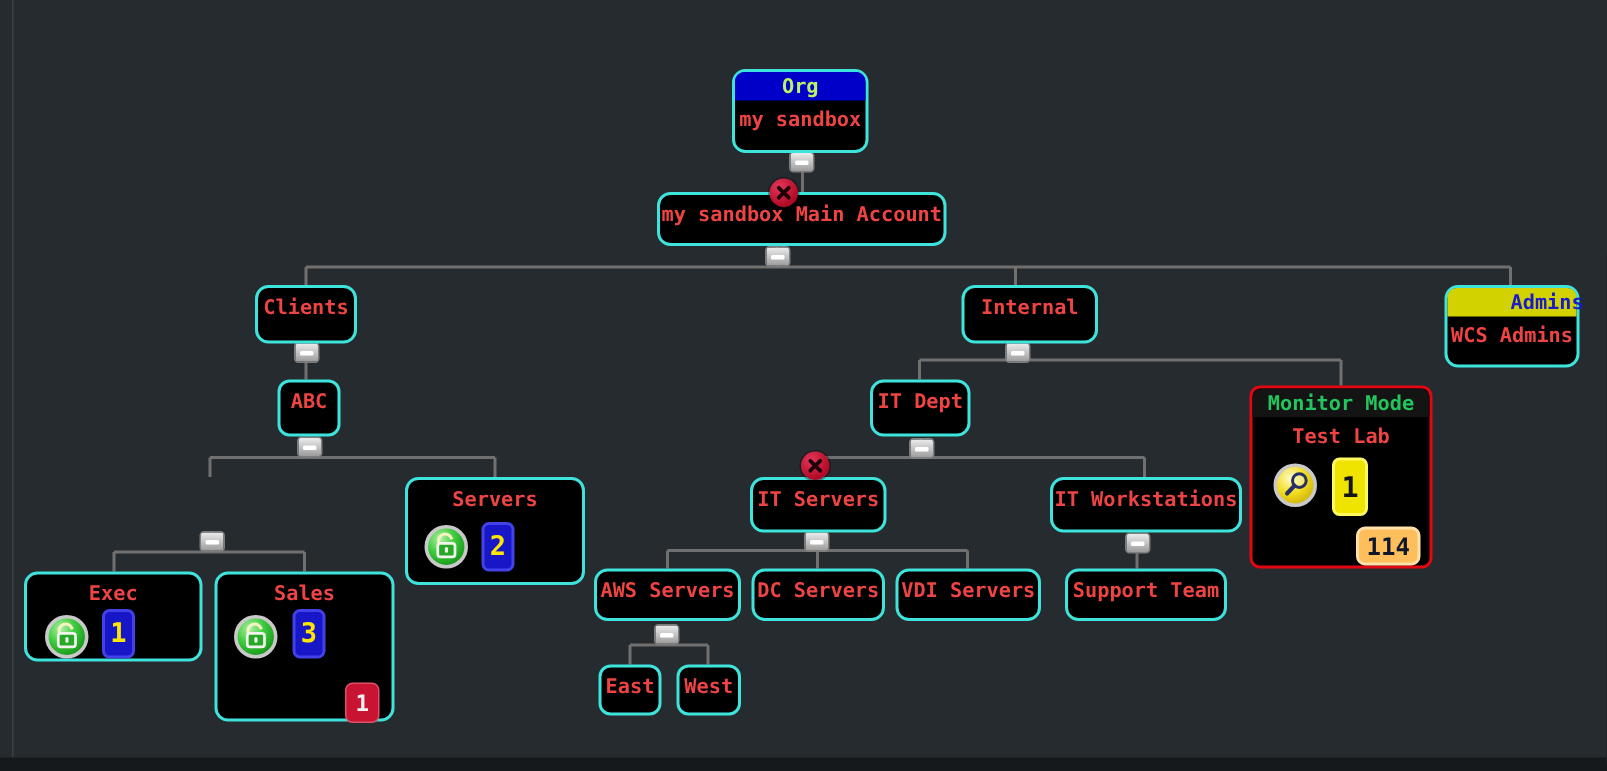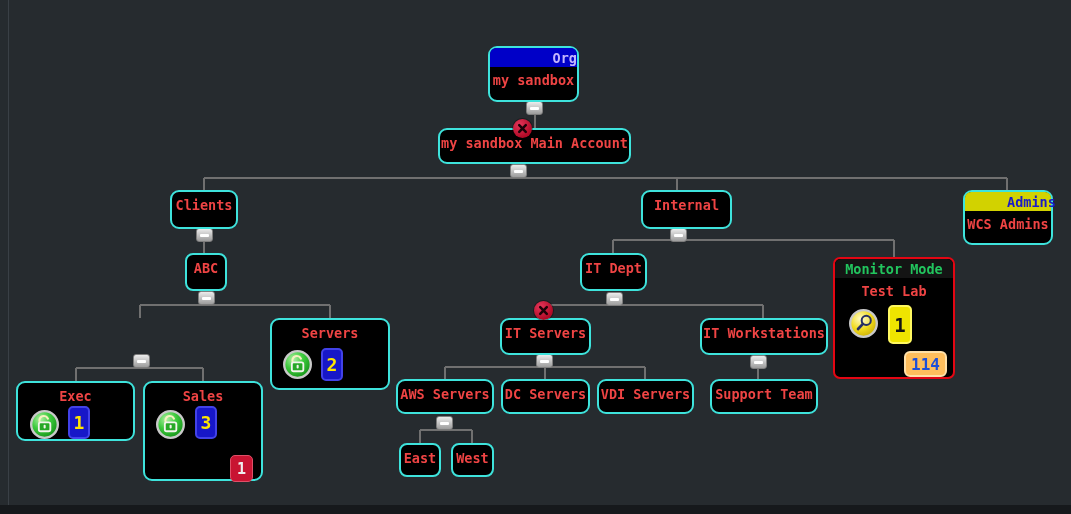--- a/index.html
+++ b/index.html
@@ -21,21 +21,21 @@
   }
   .node.monitor{border-color:#e30613;border-radius:7px;}
   .nlabel{
     font-weight:bold;font-size:13.5px;padding-top:5px;white-space:nowrap;
     color:#ef4444;
   }
   .hdr{
     font-weight:bold;font-size:13.5px;border-radius:6px 6px 0 0;
     padding:2px 0 1px 0;white-space:nowrap;
   }
-  .org-hdr{background:#0000c8;color:#c4b5fd;text-align:right;}
+  .org-hdr{background:#0000c8;color:#bef264;}
   .admins-hdr{background:#d2d200;color:#1a1ac8;padding-left:42px;}
   .mon-hdr{background:#141414;color:#22c55e;}
   .minus{
     position:absolute;width:17px;height:14px;border-radius:3px;
     background:linear-gradient(#ececec,#9c9c9c);border:1px solid #7d7d7d;
     box-sizing:border-box;cursor:pointer;
   }
   .minus::after{
     content:"";position:absolute;left:3px;right:3px;top:5px;height:3px;
     background:#ffffff;border-radius:1px;
@@ -55,21 +55,21 @@
   }
   .count-yellow{
     position:absolute;width:24px;height:39px;background:#efe400;
     border:2px solid #fff860;border-radius:5px;box-sizing:border-box;
     color:#141414;font-weight:bold;font-size:19px;
     display:flex;align-items:center;justify-content:center;
   }
   .badge-orange{
     position:absolute;width:43px;height:26px;background:#ffbe5c;
     border:2px solid #ffe0a8;border-radius:6px;box-sizing:border-box;
-    color:#1d4ed8;font-weight:bold;font-size:16px;
+    color:#0f172a;font-weight:bold;font-size:16px;
     display:flex;align-items:center;justify-content:center;
   }
   .badge-red{
     position:absolute;width:23px;height:27px;background:#c81432;
     border:1px solid #de5068;border-radius:5px;box-sizing:border-box;
     color:#efefef;font-weight:bold;font-size:15px;
     display:flex;align-items:center;justify-content:center;
   }
 </style>
 </head>

